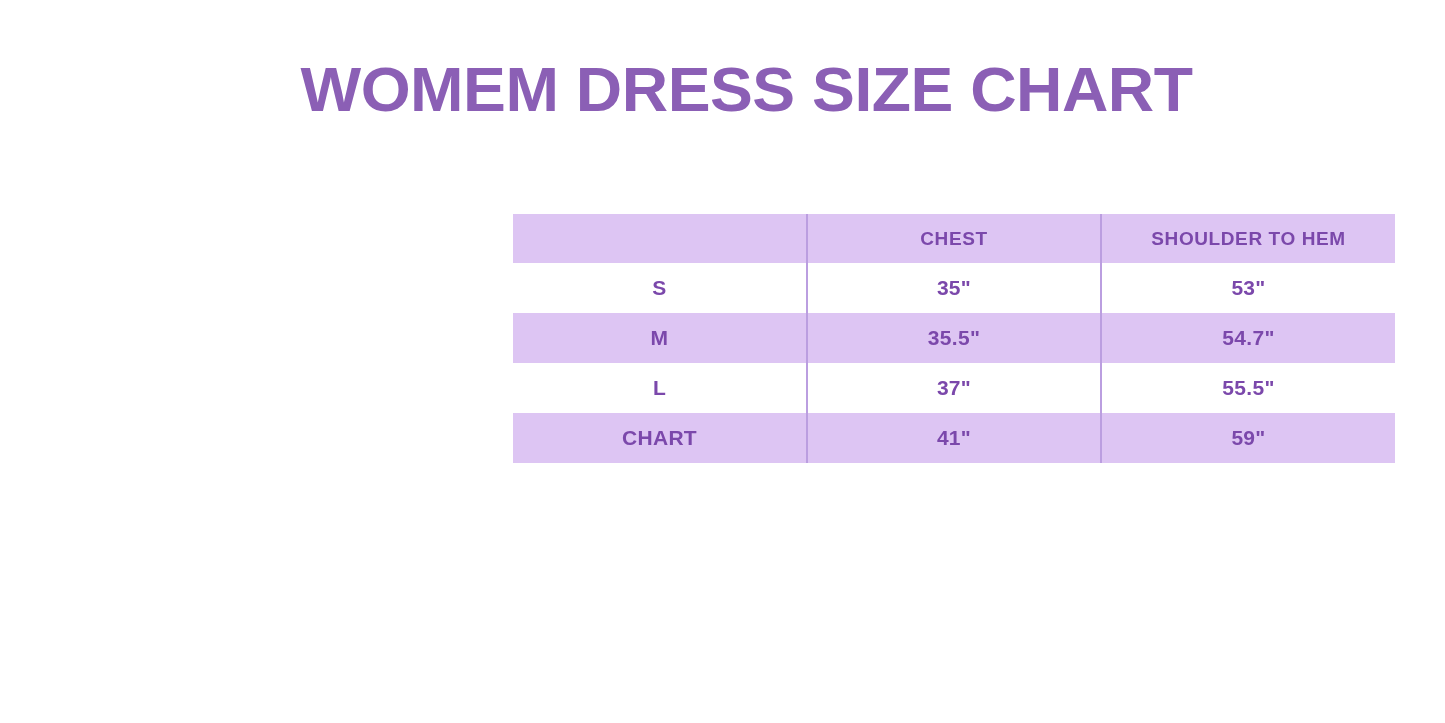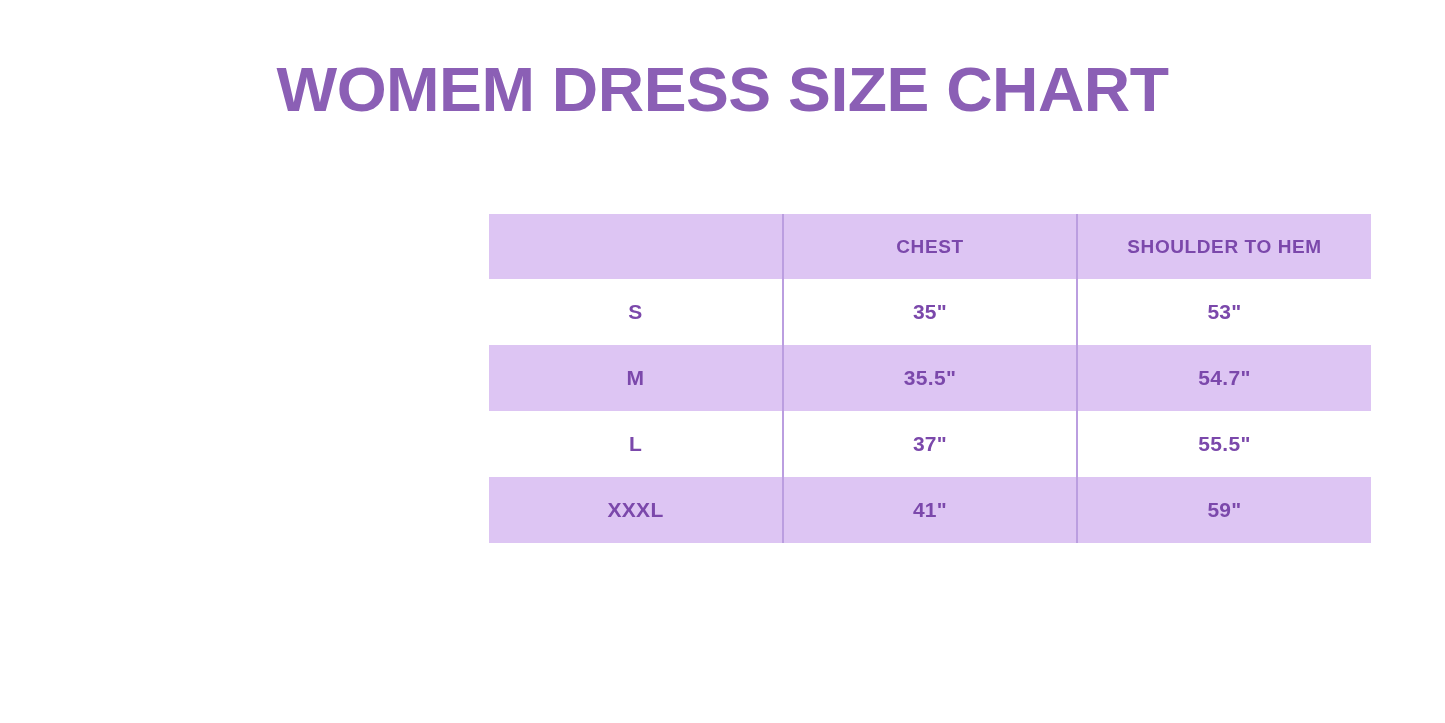--- a/index.html
+++ b/index.html
@@ -12,20 +12,21 @@
     background: #ffffff;
     font-family: "Liberation Sans", "DejaVu Sans", sans-serif;
     overflow: hidden;
     position: relative;
   }
 
   .page {
     position: relative;
     width: 1321px;
     height: 723px;
+    margin-left: 24px;
   }
 
   
   .chart-title {
     position: absolute;
     left: 0;
     top: 52px;
     width: 1445px;
     text-align: center;
     font-size: 63px;
@@ -54,21 +55,21 @@
   table.size-table col.c-size { width: 294px; }
   table.size-table col.c-chest { width: 294px; }
   table.size-table col.c-hem { width: 294px; }
 
   table.size-table th,
   table.size-table td {
     text-align: center;
     vertical-align: middle;
     font-weight: 700;
     color: #7b48ab;
-    padding: 8px;
+    padding: 0;
     border: 0;
   }
 
   
   table.size-table th + th,
   table.size-table td + td {
     border-left: 2px solid #bb9ee0;
   }
 
   thead th {
@@ -124,21 +125,21 @@
           <td>M</td>
           <td>35.5"</td>
           <td>54.7"</td>
         </tr>
         <tr>
           <td>L</td>
           <td>37"</td>
           <td>55.5"</td>
         </tr>
         <tr class="shaded">
-          <td>XXXL</td>
+          <td>CHART</td>
           <td>41"</td>
           <td>59"</td>
         </tr>
       </tbody>
     </table>
   </div>
 
 </div>
 
 </body></html>

